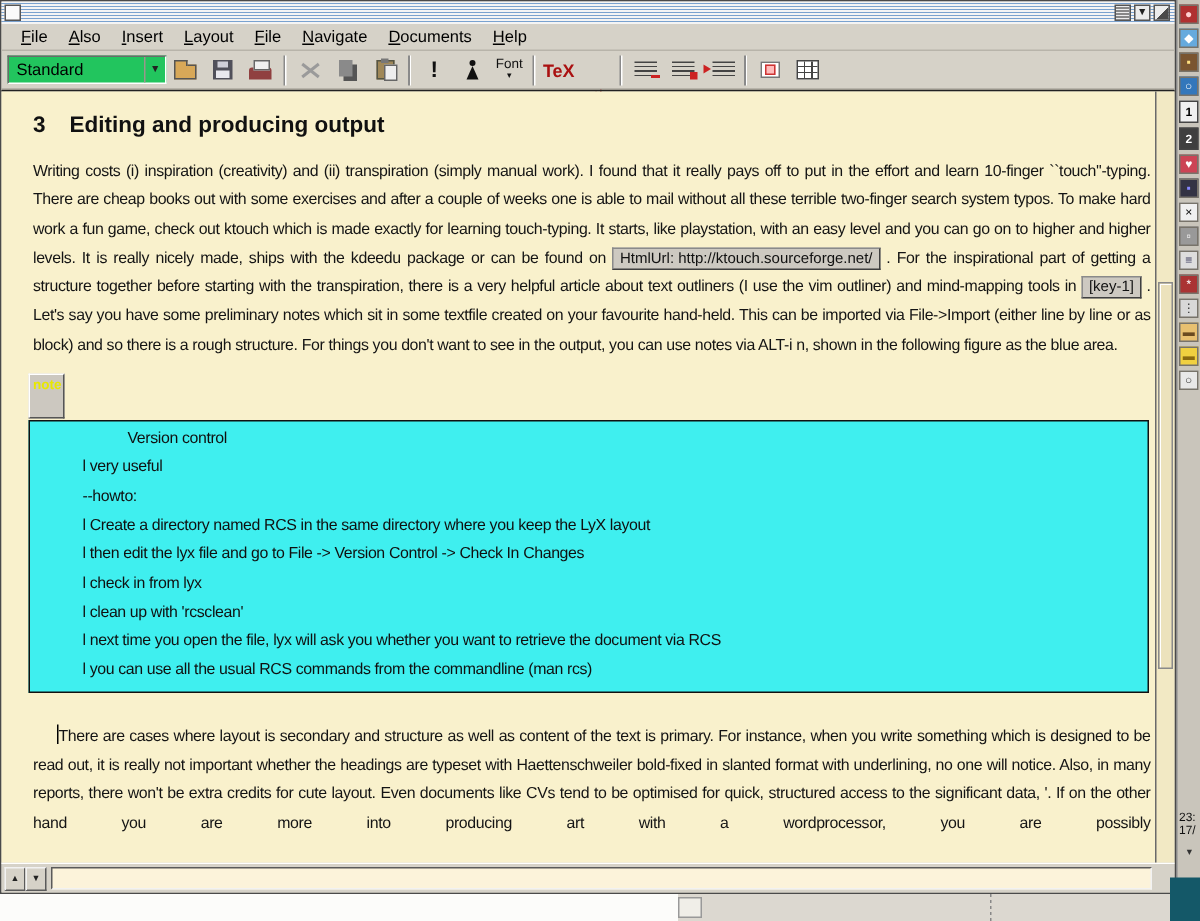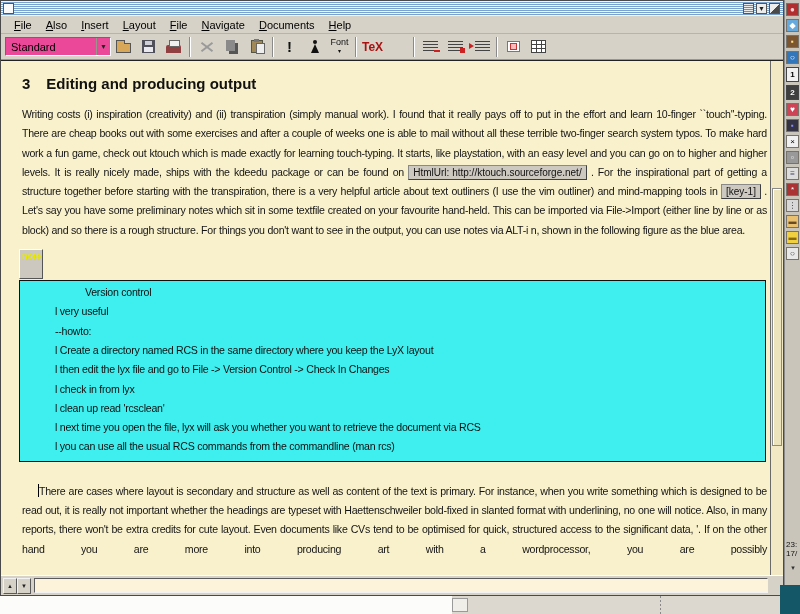--- a/index.html
+++ b/index.html
@@ -24,21 +24,21 @@
 
   .menubar { height:18px; display:flex; align-items:center; padding-left:6px;
     background:#d6d2c8; border-bottom:1px solid #b8b4aa; }
   .menu-item { display:inline-block; font-size:11px; color:#000; padding:0 7px; cursor:default; }
   .menu-item::first-letter { text-decoration:underline; }
 
   
   .toolbar { height:26px; display:flex; align-items:center; padding-left:4px;
     background:#d6d2c8; border-bottom:1px solid #9a968c; }
   .combo { width:106px; height:19px; display:flex; align-items:center;
-    border:1px solid; border-color:#6a6a6a #ffffff #ffffff #6a6a6a; background:#ec4899; }
+    border:1px solid; border-color:#6a6a6a #ffffff #ffffff #6a6a6a; background:#22c55e; }
   .combo-text { flex:1; font-size:11px; padding-left:5px; color:#000; }
   .combo-arrow { width:14px; font-size:7px; text-align:center; color:#222;
     border-left:1px solid #9a968c; line-height:17px; }
   .tbtn { width:25px; height:24px; border:none; background:transparent; display:flex;
     align-items:center; justify-content:center; padding:0; }
   .tsep { width:2px; height:20px; margin:0 3px;
     background:linear-gradient(to right,#8a8a8a 50%,#ffffff 50%); flex:none; }
 
   .i-folder { width:15px; height:10px; background:#d8a858; border:1px solid #555;
     position:relative; margin-top:3px; }
@@ -240,21 +240,21 @@
         </div>
         <div class="para p1">Writing costs (i) inspiration (creativity) and (ii) transpiration (simply manual work). I found that it really pays off to put in the effort and learn 10-finger ``touch''-typing. There are cheap books out with some exercises and after a couple of weeks one is able to mail without all these terrible two-finger search system typos. To make hard work a fun game, check out ktouch which is made exactly for learning touch-typing. It starts, like playstation, with an easy level and you can go on to higher and higher levels. It is really nicely made, ships with the kdeedu package or can be found on <span class="inset">HtmlUrl: http://ktouch.sourceforge.net/</span> . For the inspirational part of getting a structure together before starting with the transpiration, there is a very helpful article about text outliners (I use the vim outliner) and mind-mapping tools in <span class="inset">[key-1]</span> . Let's say you have some preliminary notes which sit in some textfile created on your favourite hand-held. This can be imported via File-&gt;Import (either line by line or as block) and so there is a rough structure. For things you don't want to see in the output, you can use notes via ALT-i n, shown in the following figure as the blue area.</div>
         <div class="note-tag">note</div>
         <div class="notebox">
             <div class="nline">Version control</div>
             <div class="nline">l very useful</div>
             <div class="nline">--howto:</div>
             <div class="nline">l Create a directory named RCS in the same directory where you keep the LyX layout</div>
             <div class="nline">l then edit the lyx file and go to File -&gt; Version Control -&gt; Check In Changes</div>
             <div class="nline">l check in from lyx</div>
-            <div class="nline">l clean up read 'rcsclean'</div>
+            <div class="nline">l clean up with 'rcsclean'</div>
             <div class="nline">l next time you open the file, lyx will ask you whether you want to retrieve the document via RCS</div>
             <div class="nline">l you can use all the usual RCS commands from the commandline (man rcs)</div>
           </div>
         <div class="para p2">
           <span class="caret"></span><span>There are cases where layout is secondary and structure as well as content of the text is primary. For instance, when you write something which is designed to be read out, it is really not important whether the headings are typeset with Haettenschweiler bold-fixed in slanted format with underlining, no one will notice. Also, in many reports, there won't be extra credits for cute layout. Even documents like CVs tend to be optimised for quick, structured access to the significant data, '. If on the other hand you are more into producing art with a wordprocessor, you are possibly</span>
         </div>
       </div>
       <div class="vscroll">
         <div class="vthumb"></div>
       </div>

